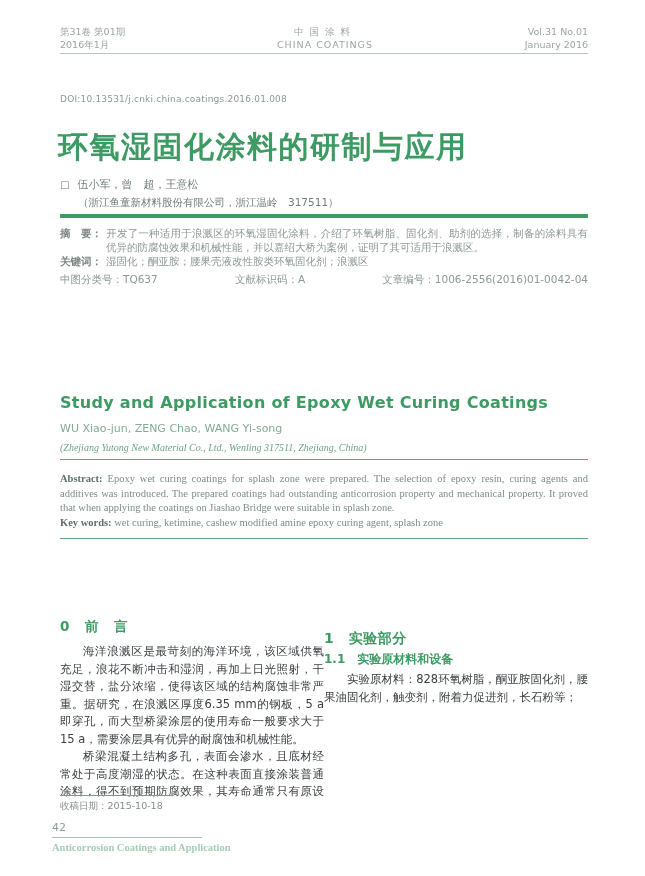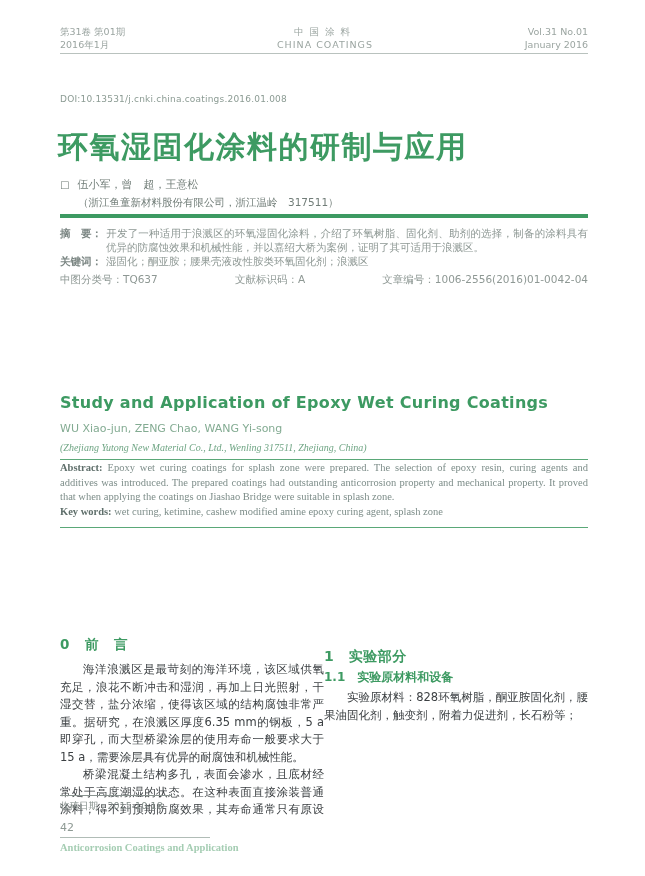--- a/index.html
+++ b/index.html
@@ -67,29 +67,29 @@
     color:#3d9a62;letter-spacing:0.3px;
   }
   .en-authors{margin-top:7px;font-size:11px;color:#83ab92;}
   .en-affil{
     margin-top:7px;font-size:10px;font-style:italic;
     font-family:"Liberation Serif","DejaVu Serif",serif;color:#6fa584;
   }
   .en-abstract{
     position:absolute;top:459px;left:60px;width:528px;
     border-top:1px solid #5aa878;border-bottom:1px solid #5aa878;
-    padding:1px 0 8px;
+    padding:12px 0 8px;
     font-family:"Liberation Serif","DejaVu Serif",serif;
     font-size:10.5px;line-height:14.5px;color:#7d8d89;text-align:justify;
   }
   .en-abstract p{margin:0;}
   .en-abstract .lbl{font-weight:bold;color:#5f6f6b;}
   
   .columns{
-    position:absolute;top:635px;left:60px;width:528px;height:182px;
+    position:absolute;top:617px;left:60px;width:528px;height:182px;
     display:flex;gap:0;overflow:hidden;
     font-size:11.5px;line-height:17.5px;color:#3c4043;text-align:justify;
   }
   .col{flex:1;min-width:0;}
   .col p{margin:0;}
   .col p.indent{text-indent:2em;}
   .sec-h{
     margin:0 0 8px;font-size:13.5px;line-height:18px;
     color:#3d9a62;font-weight:bold;letter-spacing:1px;
   }
@@ -98,21 +98,21 @@
     margin:0 0 4px;font-size:12px;line-height:16px;
     color:#3d9a62;font-weight:bold;
   }
   sup{font-size:8px;line-height:0;}
   
   .footnote{
     position:absolute;top:795px;left:60px;
     font-size:9.5px;color:#828d89;
   }
   .footnote-rule{width:112px;height:1px;background:#8a9490;margin-bottom:4px;}
-  .page-footer{position:absolute;top:821px;left:60px;}
+  .page-footer{position:absolute;top:821px;left:52px;}
   .page-num{font-size:11px;color:#8e9a94;}
   .footer-rule{width:150px;height:1px;background:#b0bcb6;margin:3px 0 4px;}
   .journal-cn{font-size:10.5px;color:#9bc7ab;letter-spacing:1px;}
   .journal-en{
     font-size:10.5px;font-weight:bold;color:#a5cdb3;
     font-family:"Liberation Serif","DejaVu Serif",serif;
   }
 </style>
 </head>
 <body>

